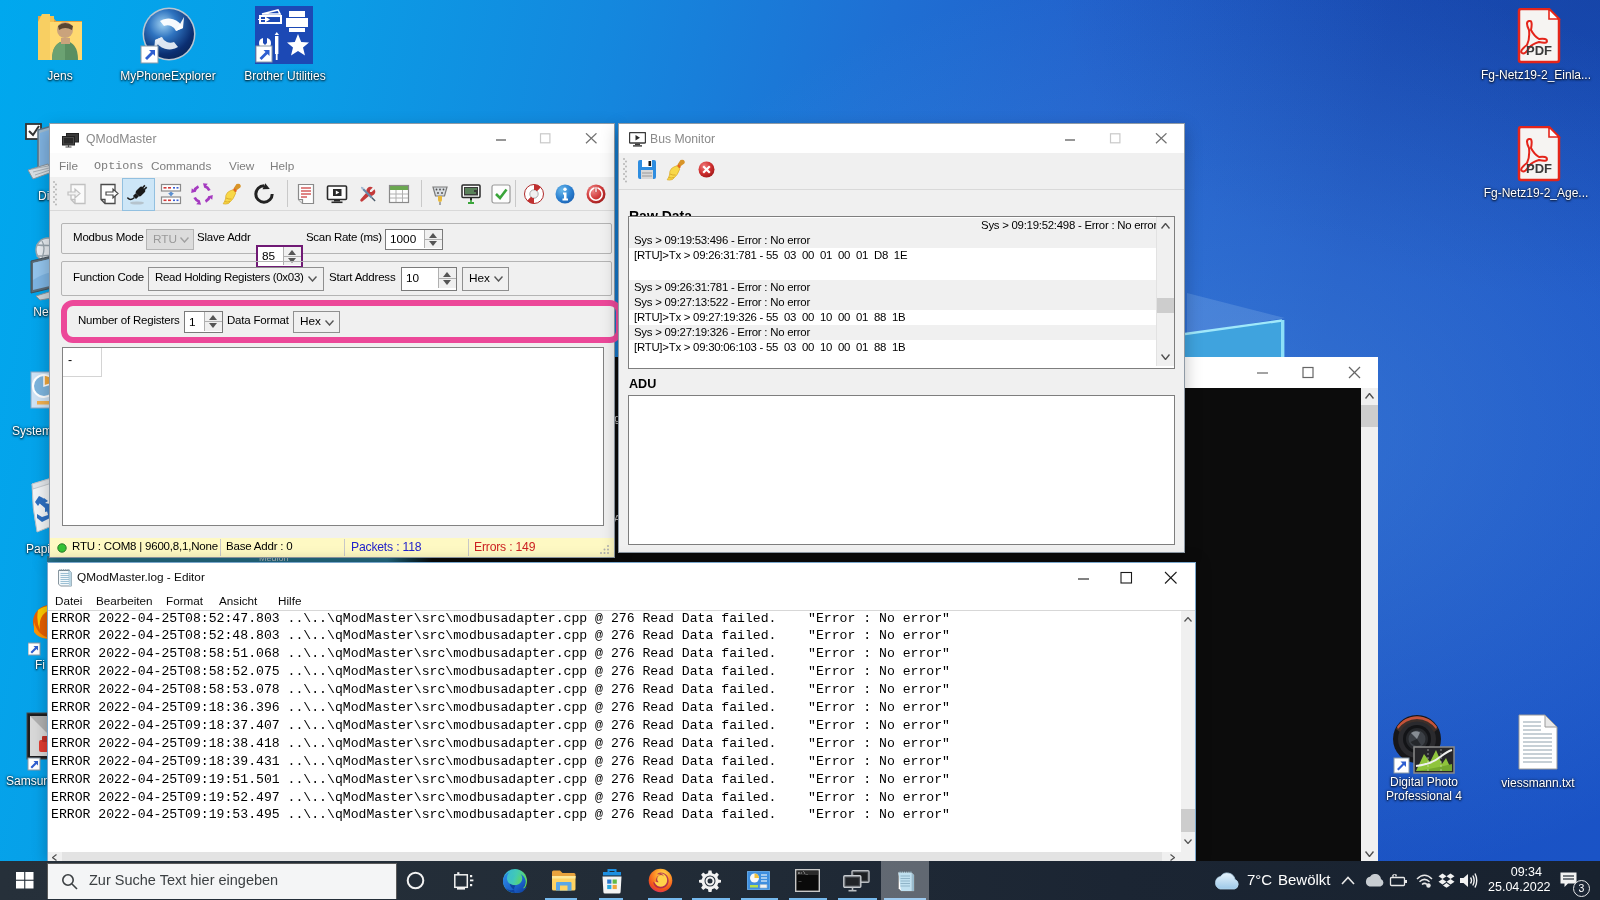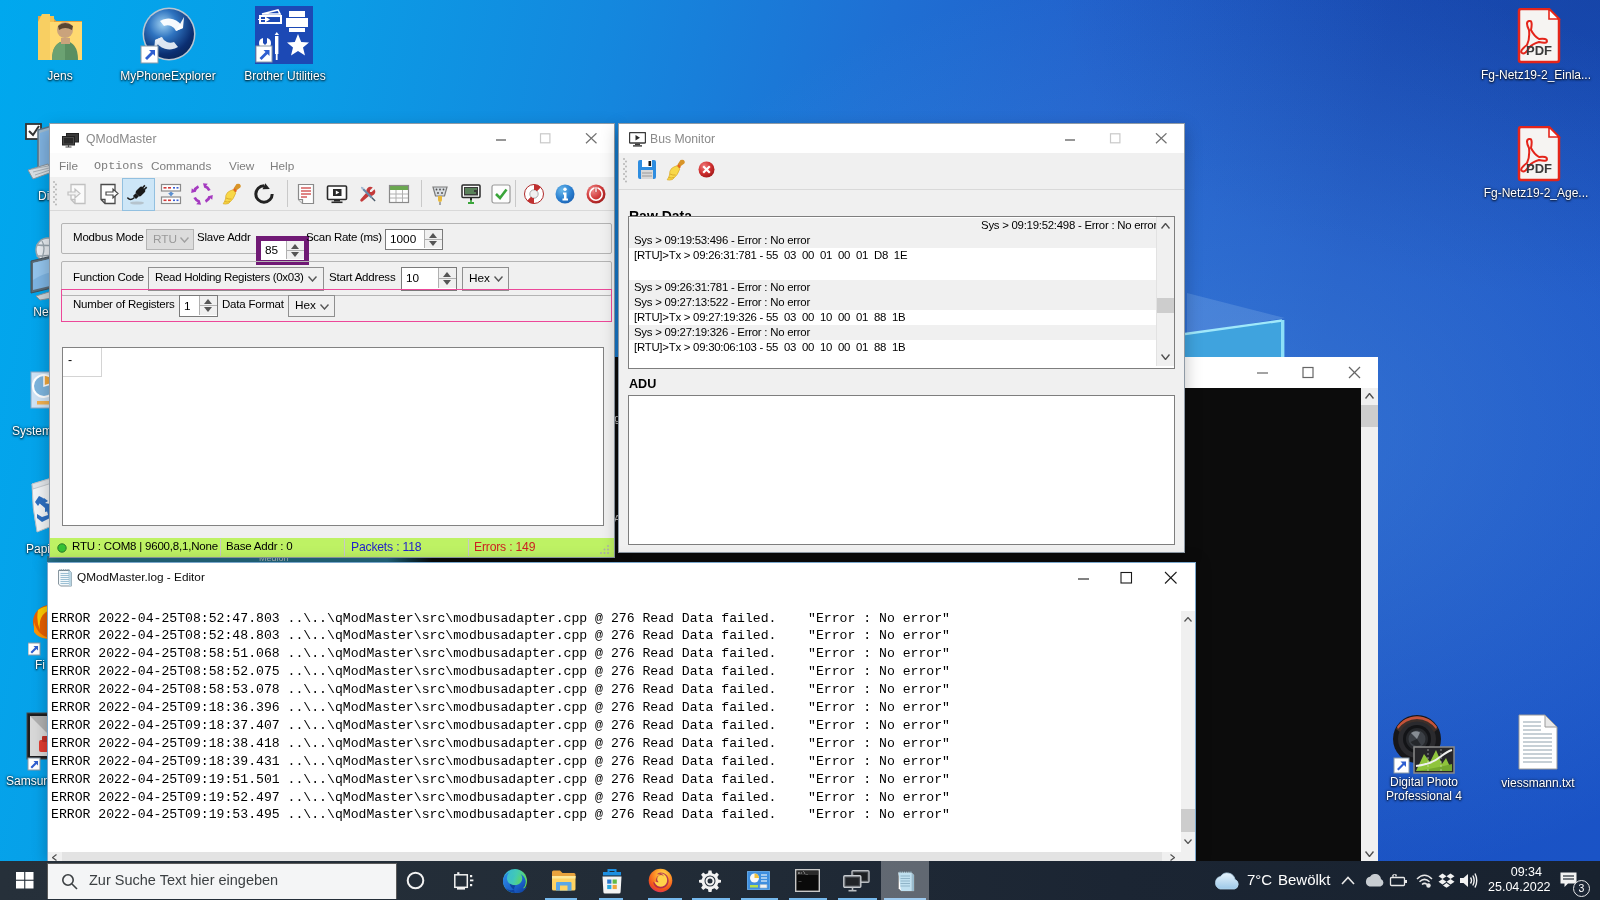--- a/index.html
+++ b/index.html
@@ -456,21 +456,21 @@
 
   <div class="abs" style="left:11px;top:99px;width:549px;height:29px;border:1px solid #b4b4b4;border-radius:2px;">
     <span class="abs" style="left:11px;top:7px;font-size:11.5px;letter-spacing:-0.2px;">Modbus Mode</span>
     <div class="abs" style="left:84px;top:5px;width:46px;height:19px;background:#dcdcdc;border:1px solid #b4b4b4;">
       <span class="abs" style="left:6px;top:2px;font-size:11.8px;color:#9a9a9a;">RTU</span>
       <svg class="abs" style="left:33px;top:7px;" width="9" height="6" viewBox="0 0 9 6">
           <path d="M0.5 0.5 L4.5 5 L8.5 0.5" fill="none" stroke="#a0a0a0" stroke-width="1.4"></path>
         </svg>
     </div>
     <span class="abs" style="left:135px;top:7px;font-size:11.5px;letter-spacing:-0.2px;">Slave Addr</span>
-    <div class="abs" style="left:194px;top:12px;width:43px;height:19px;background:#fff;border:5px solid #701a75;">
+    <div class="abs" style="left:194px;top:21px;width:43px;height:19px;background:#fff;border:2px solid #701a75;">
       <span class="abs" style="left:4px;top:2px;font-size:11.8px;">85</span>
       <div class="abs" style="left:25px;top:0px;width:17px;height:18px;background:#f0f0f0;border-left:1px solid #b0b0b0;">
         <svg class="abs" style="left:4px;top:3px;" width="8" height="5" viewBox="0 0 8 5">
             <path d="M0 5 L4 0 L8 5 Z" fill="#555"></path>
           </svg>
         <div class="abs" style="left:0;top:9px;width:17px;height:1px;background:#b0b0b0;"></div>
         <svg class="abs" style="left:4px;top:11px;" width="8" height="5" viewBox="0 0 8 5">
             <path d="M0 0 L4 5 L8 0 Z" fill="#555"></path>
           </svg>
       </div>
@@ -512,21 +512,21 @@
       </div>
     </div>
     <div class="abs" style="left:400px;top:5px;width:45px;height:22px;background:#f0f0f0;border:1px solid #8f8f8f;">
       <span class="abs" style="left:6px;top:3px;font-size:11.8px;">Hex</span>
       <svg class="abs" style="left:31px;top:8px;" width="9" height="6" viewBox="0 0 9 6">
           <path d="M0.5 0.5 L4.5 5 L8.5 0.5" fill="none" stroke="#555" stroke-width="1.4"></path>
         </svg>
     </div>
   </div>
 
-  <div class="abs" style="left:11px;top:165px;width:549px;height:31px;border:1px solid #ec4899;border-radius:0;">
+  <div class="abs" style="left:11px;top:176px;width:549px;height:31px;border:6px solid #ec4899;border-radius:12px;">
     <span class="abs" style="left:11px;top:8px;font-size:11.5px;letter-spacing:-0.2px;">Number of Registers</span>
     <div class="abs" style="left:117px;top:5px;width:37px;height:20px;background:#fff;border:1px solid #7a7a7a;">
       <span class="abs" style="left:4px;top:3px;font-size:11.8px;">1</span>
       <div class="abs" style="left:19px;top:0px;width:17px;height:19px;background:#f0f0f0;border-left:1px solid #b0b0b0;">
         <svg class="abs" style="left:4px;top:3px;" width="8" height="5" viewBox="0 0 8 5">
             <path d="M0 5 L4 0 L8 5 Z" fill="#555"></path>
           </svg>
         <div class="abs" style="left:0;top:9px;width:17px;height:1px;background:#b0b0b0;"></div>
         <svg class="abs" style="left:4px;top:11px;" width="8" height="5" viewBox="0 0 8 5">
             <path d="M0 0 L4 5 L8 0 Z" fill="#555"></path>
@@ -541,21 +541,21 @@
         </svg>
     </div>
   </div>
 
   <div class="abs" style="left:12px;top:223px;width:540px;height:177px;background:#fff;border:1px solid #828282;">
     <div class="abs" style="left:0;top:0;width:38px;height:28px;border-right:1px solid #d4d4d4;border-bottom:1px solid #d4d4d4;">
       <span class="abs" style="left:5px;top:5px;font-size:12.4px;">-</span>
     </div>
   </div>
 
-  <div class="abs" style="left:0;top:414px;width:100%;height:19px;background:#bef264;font-size:11.5px;letter-spacing:-0.2px;">
+  <div class="abs" style="left:0;top:414px;width:100%;height:19px;background:#fef9c3;font-size:11.5px;letter-spacing:-0.2px;">
     <svg class="abs" style="left:7px;top:5px;" width="10" height="10" viewBox="0 0 10 10">
         <circle cx="5" cy="5" r="4.2" fill="#35c335" stroke="#2a7a2a" stroke-width="1"></circle>
       </svg>
     <span class="abs" style="left:22px;top:2px;">RTU : COM8 | 9600,8,1,None</span>
     <div class="abs" style="left:170px;top:1px;width:1px;height:17px;background:#c8c8c8;"></div>
     <span class="abs" style="left:176px;top:2px;">Base Addr : 0</span>
     <div class="abs" style="left:294px;top:1px;width:1px;height:17px;background:#c8c8c8;"></div>
     <span class="abs" style="left:301px;top:2px;color:#2222cc;font-size:12.2px;">Packets : 118</span>
     <div class="abs" style="left:418px;top:1px;width:1px;height:17px;background:#c8c8c8;"></div>
     <span class="abs" style="left:424px;top:2px;color:#cc2222;font-size:12.2px;">Errors : 149</span>
@@ -679,20 +679,27 @@
     <path d="M3 3.6 q0.9 -2.2 1.8 0 q0.9 -2.2 1.8 0 q0.9 -2.2 1.8 0 q0.9 -2.2 1.8 0 q0.9 -2.2 1.8 0 q0.9 -2.2 1.4 0" fill="none" stroke="#6a8290" stroke-width="0.9"></path>
   </svg>
   <div class="abs" style="left:29px;top:7px;font-size:11.8px;color:#0a0a0a;">QModMaster.log - Editor</div>
   <svg class="abs" style="left:1025px;top:8px;" width="160" height="15" viewBox="0 0 160 15">
     <line x1="5" y1="8" x2="16" y2="8" stroke="#1a1a1a" stroke-width="1.1"></line>
     <rect x="48" y="1.5" width="10.5" height="10.5" fill="none" stroke="#1a1a1a" stroke-width="1.1"></rect>
     <line x1="92" y1="1" x2="103.5" y2="12.5" stroke="#1a1a1a" stroke-width="1.1"></line>
     <line x1="103.5" y1="1" x2="92" y2="12.5" stroke="#1a1a1a" stroke-width="1.1"></line>
   </svg>
 
+  <div class="abs" style="left:0;top:30px;width:100%;height:17px;background:#fff;border-bottom:1px solid #d7d7d7;font-size:11.7px;color:#0a0a0a;">
+    <span class="abs" style="left:7px;top:1px;">Datei</span>
+    <span class="abs" style="left:48px;top:1px;">Bearbeiten</span>
+    <span class="abs" style="left:118px;top:1px;">Format</span>
+    <span class="abs" style="left:171px;top:1px;">Ansicht</span>
+    <span class="abs" style="left:230px;top:1px;">Hilfe</span>
+  </div>
 
   <div class="abs mono" style="left:3px;top:46.5px;width:1131px;height:242px;font-size:13.15px;line-height:17.9px;white-space:pre;color:#000;">ERROR 2022-04-25T08:52:47.803 ..\..\qModMaster\src\modbusadapter.cpp @ 276 Read Data failed.    "Error : No error"
 ERROR 2022-04-25T08:52:48.803 ..\..\qModMaster\src\modbusadapter.cpp @ 276 Read Data failed.    "Error : No error"
 ERROR 2022-04-25T08:58:51.068 ..\..\qModMaster\src\modbusadapter.cpp @ 276 Read Data failed.    "Error : No error"
 ERROR 2022-04-25T08:58:52.075 ..\..\qModMaster\src\modbusadapter.cpp @ 276 Read Data failed.    "Error : No error"
 ERROR 2022-04-25T08:58:53.078 ..\..\qModMaster\src\modbusadapter.cpp @ 276 Read Data failed.    "Error : No error"
 ERROR 2022-04-25T09:18:36.396 ..\..\qModMaster\src\modbusadapter.cpp @ 276 Read Data failed.    "Error : No error"
 ERROR 2022-04-25T09:18:37.407 ..\..\qModMaster\src\modbusadapter.cpp @ 276 Read Data failed.    "Error : No error"
 ERROR 2022-04-25T09:18:38.418 ..\..\qModMaster\src\modbusadapter.cpp @ 276 Read Data failed.    "Error : No error"
 ERROR 2022-04-25T09:18:39.431 ..\..\qModMaster\src\modbusadapter.cpp @ 276 Read Data failed.    "Error : No error"

